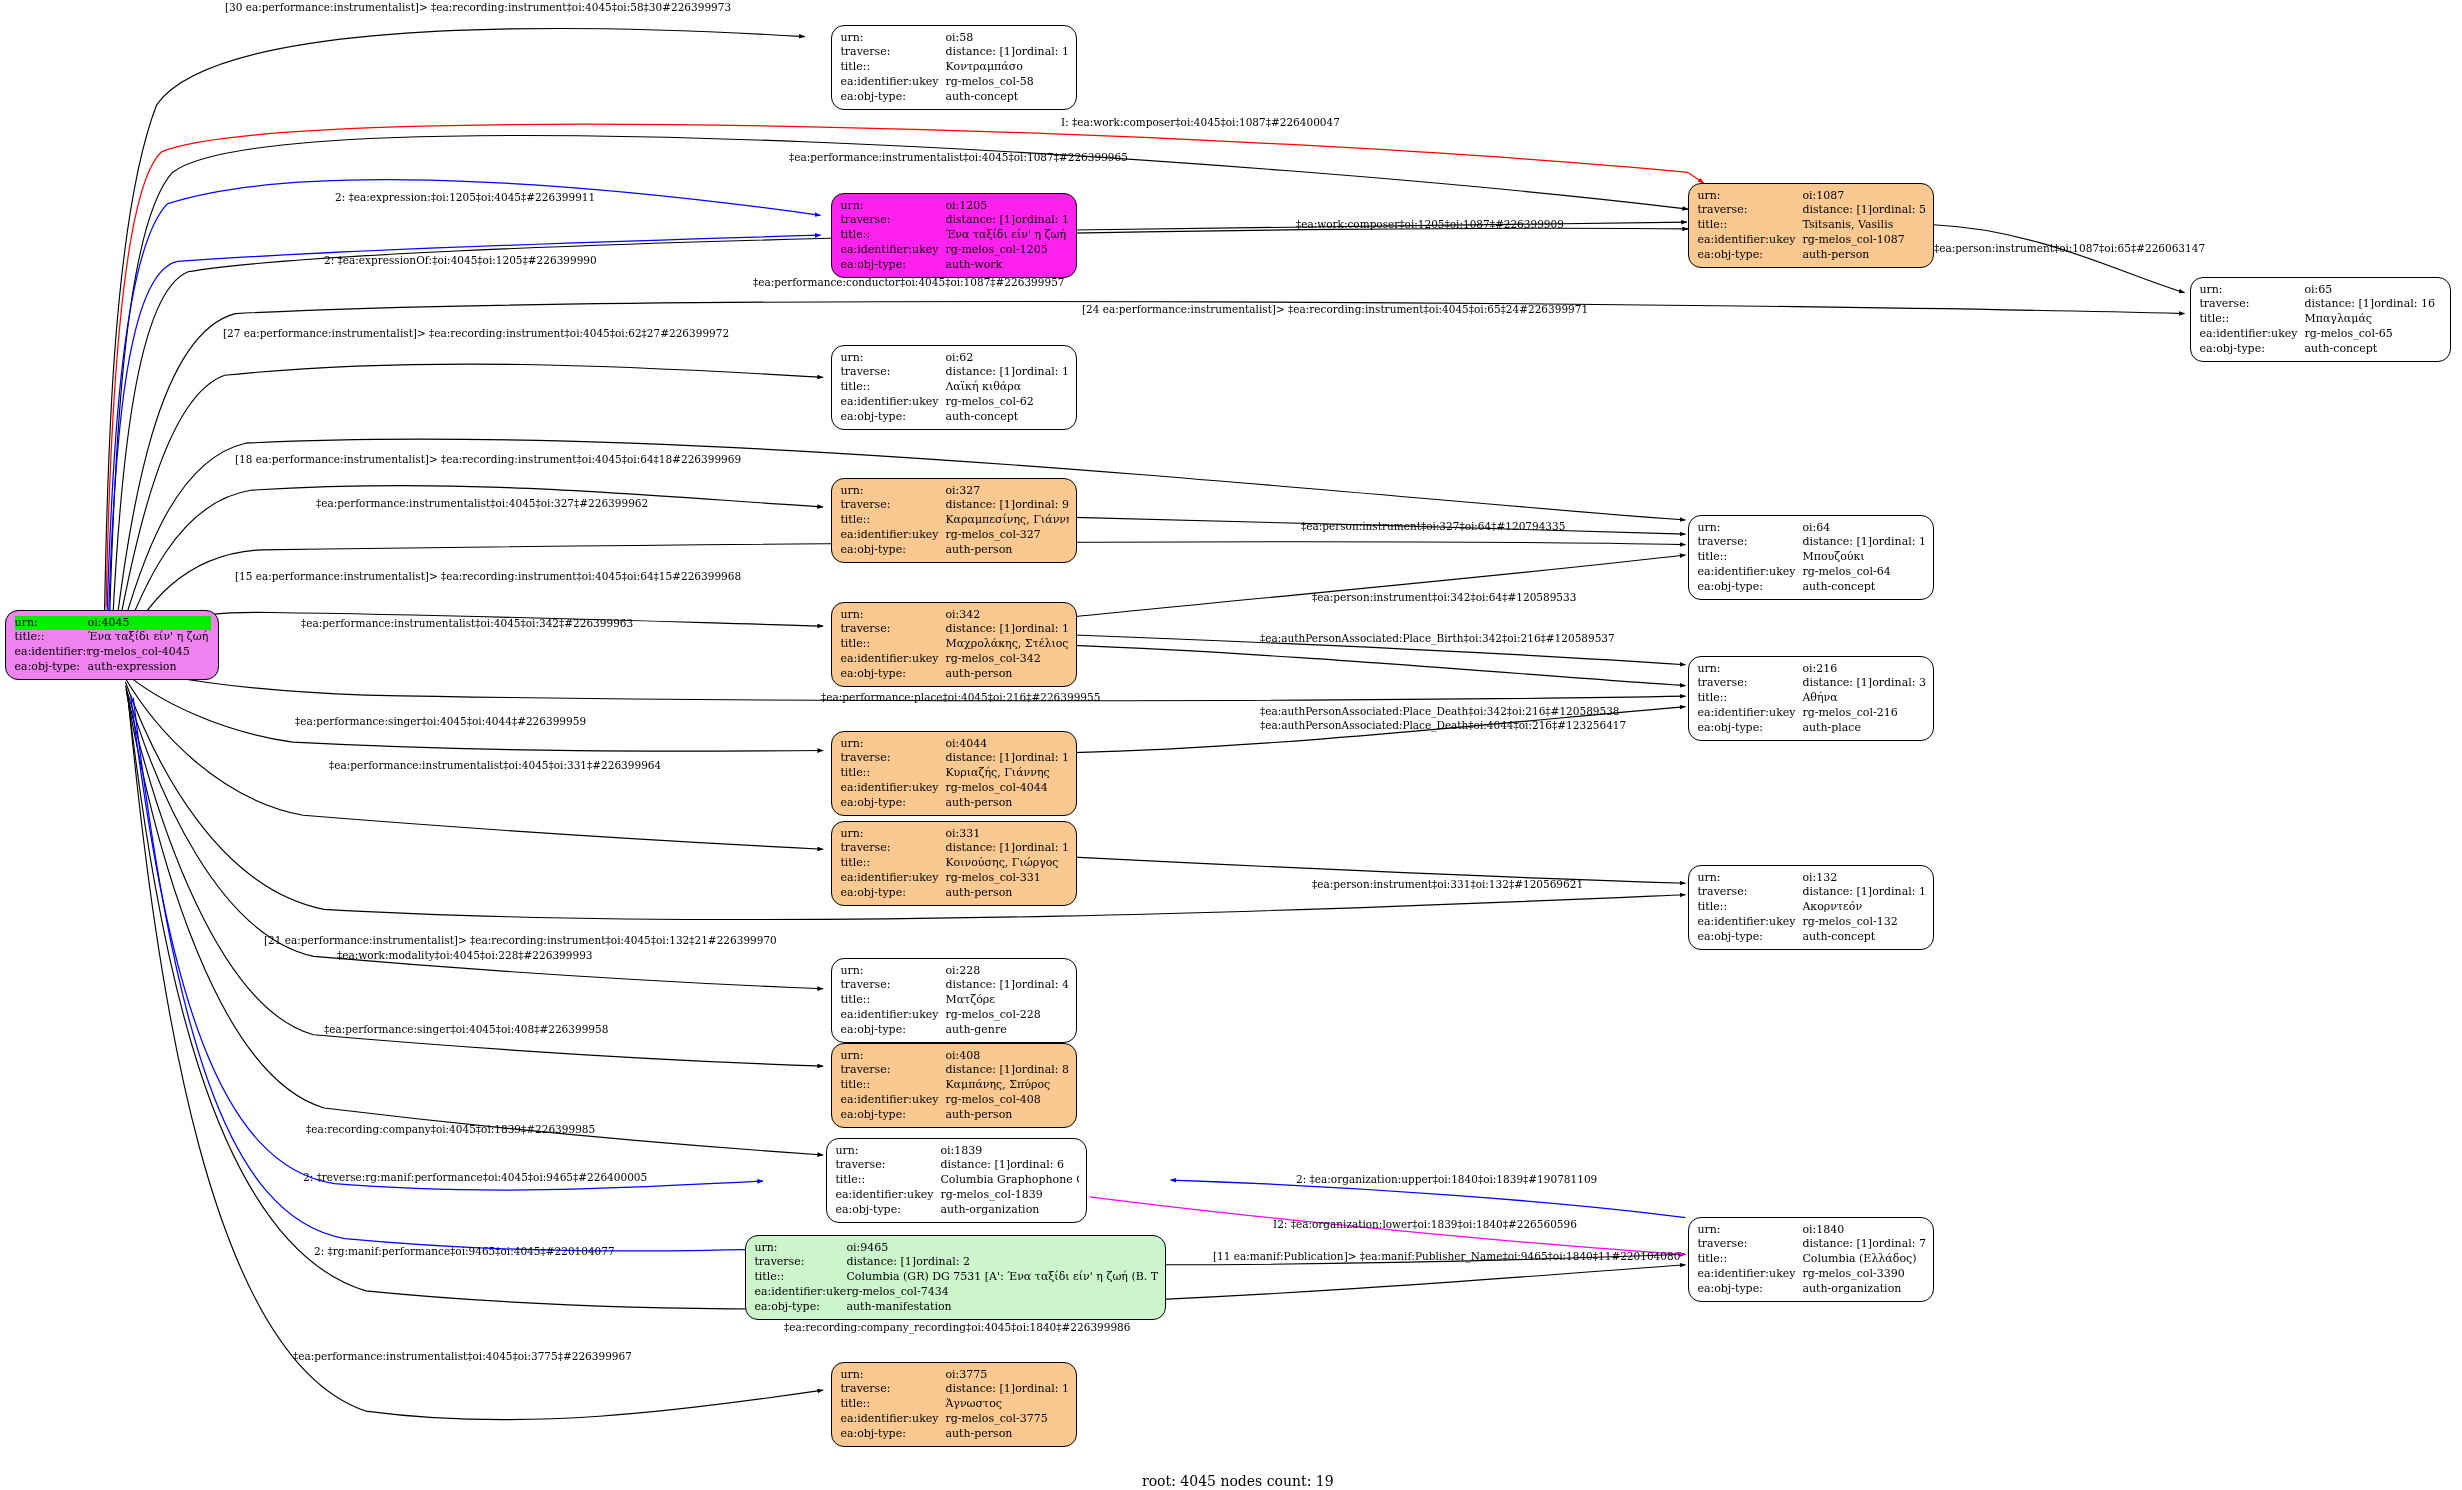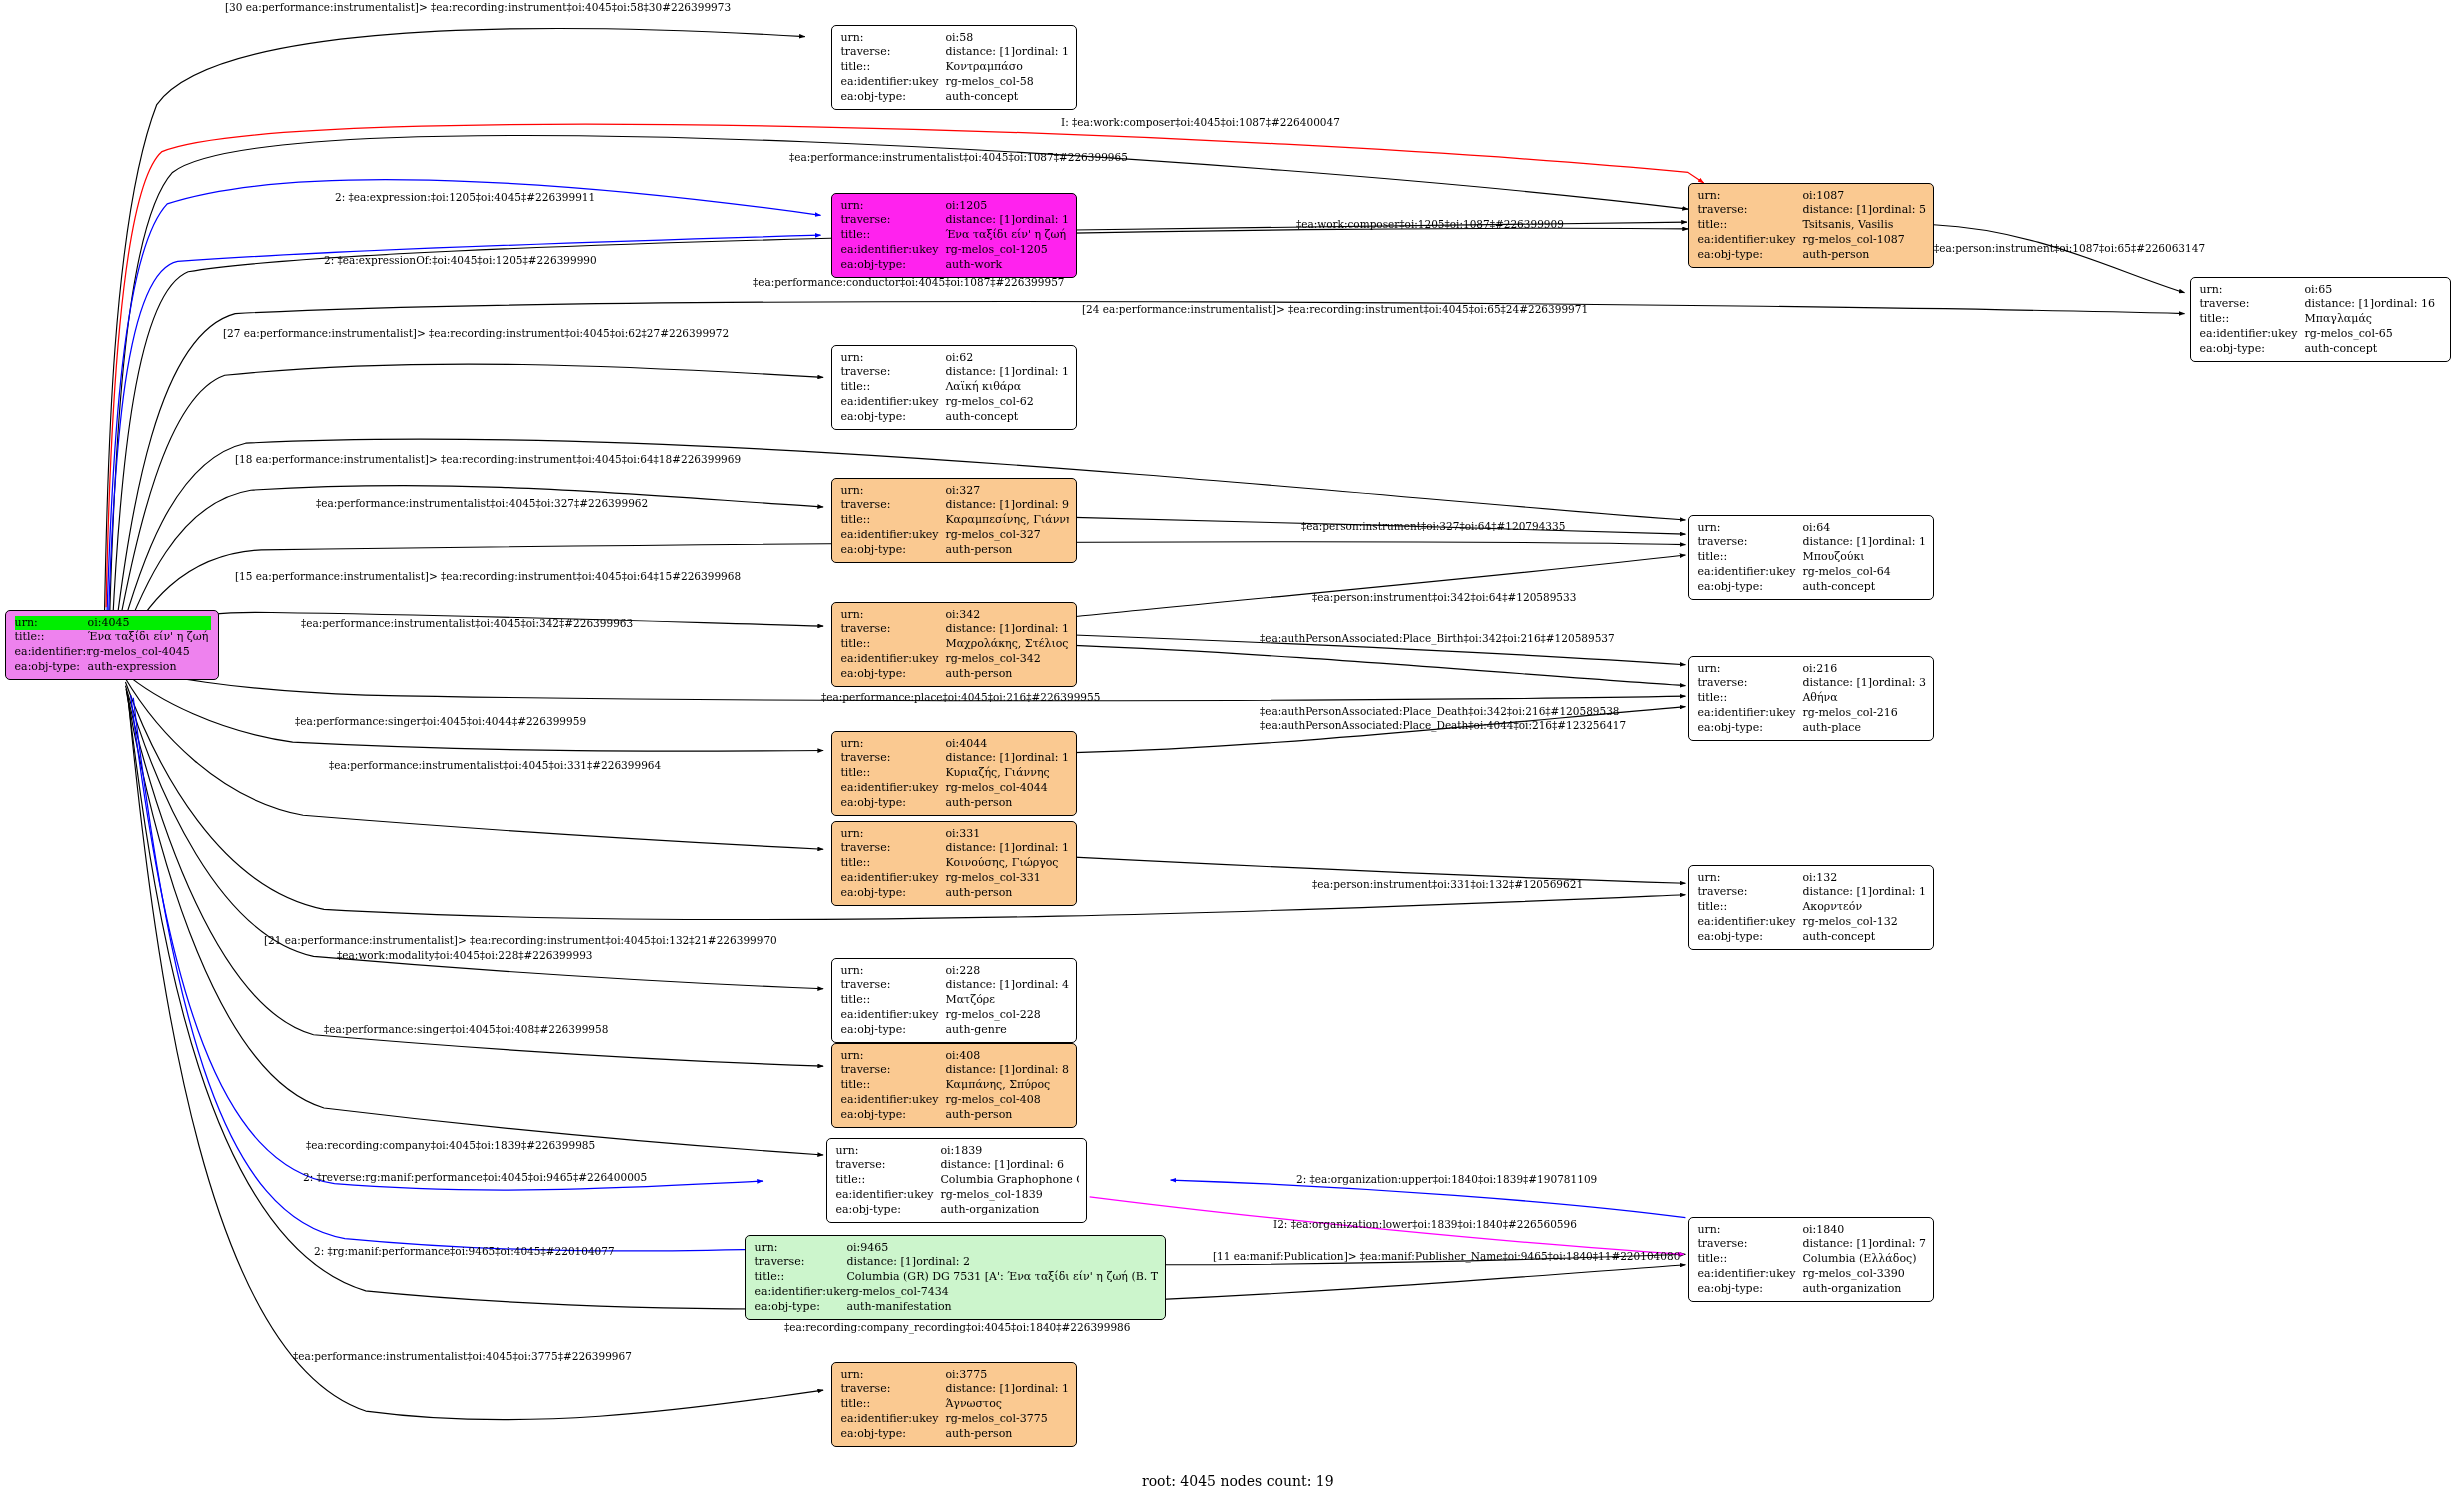--- a/index.html
+++ b/index.html
@@ -22,21 +22,21 @@
     left: 0;
     top: 0;
     width: 2462px;
     height: 1490px;
     pointer-events: none;
   }
   .node {
     position: absolute;
     box-sizing: border-box;
     border: 1px solid #000000;
-    border-radius: 5px;
+    border-radius: 13px;
     background: #ffffff;
     padding: 4.7px 7.3px 4.7px 8.4px;
     font-size: 11px;
     line-height: 1.34;
     color: #000000;
     white-space: nowrap;
   }
   .node .row {
     display: flex;
     align-items: baseline;
@@ -628,21 +628,21 @@
   <div class="edge-label" style="left:1260px; top:632px;">‡ea:authPersonAssociated:Place_Birth‡oi:342‡oi:216‡#120589537</div>
   <div class="edge-label" style="left:1260px; top:673px;margin-top:32px;">‡ea:authPersonAssociated:Place_Death‡oi:342‡oi:216‡#120589538</div>
   <div class="edge-label" style="left:821px; top:691px;">‡ea:performance:place‡oi:4045‡oi:216‡#226399955</div>
   <div class="edge-label" style="left:295px;  top:715px;">‡ea:performance:singer‡oi:4045‡oi:4044‡#226399959</div>
   <div class="edge-label" style="left:1260px; top:719px;">‡ea:authPersonAssociated:Place_Death‡oi:4044‡oi:216‡#123256417</div>
   <div class="edge-label" style="left:329px;  top:759px;">‡ea:performance:instrumentalist‡oi:4045‡oi:331‡#226399964</div>
   <div class="edge-label" style="left:1312px; top:878px;">‡ea:person:instrument‡oi:331‡oi:132‡#120569621</div>
   <div class="edge-label" style="left:264px;  top:923px;margin-top:11px;">[21 ea:performance:instrumentalist]&gt; ‡ea:recording:instrument‡oi:4045‡oi:132‡21#226399970</div>
   <div class="edge-label" style="left:337px;  top:949px;">‡ea:work:modality‡oi:4045‡oi:228‡#226399993</div>
   <div class="edge-label" style="left:324px;  top:1023px;">‡ea:performance:singer‡oi:4045‡oi:408‡#226399958</div>
-  <div class="edge-label" style="left:306px;  top:1123px;margin-top:16px;">‡ea:recording:company‡oi:4045‡oi:1839‡#226399985</div>
+  <div class="edge-label" style="left:306px;  top:1123px;">‡ea:recording:company‡oi:4045‡oi:1839‡#226399985</div>
   <div class="edge-label" style="left:303px;  top:1171px;">2: ‡reverse:rg:manif:performance‡oi:4045‡oi:9465‡#226400005</div>
   <div class="edge-label" style="left:1296px; top:1173px;">2: ‡ea:organization:upper‡oi:1840‡oi:1839‡#190781109</div>
   <div class="edge-label" style="left:1273px; top:1218px;">I2: ‡ea:organization:lower‡oi:1839‡oi:1840‡#226560596</div>
   <div class="edge-label" style="left:314px;  top:1245px;">2: ‡rg:manif:performance‡oi:9465‡oi:4045‡#220104077</div>
   <div class="edge-label" style="left:1213px; top:1250px;">[11 ea:manif:Publication]&gt; ‡ea:manif:Publisher_Name‡oi:9465‡oi:1840‡11#220104080</div>
   <div class="edge-label" style="left:784px; top:1321px;">‡ea:recording:company_recording‡oi:4045‡oi:1840‡#226399986</div>
   <div class="edge-label" style="left:293px;  top:1350px;">‡ea:performance:instrumentalist‡oi:4045‡oi:3775‡#226399967</div>
 
   <div class="footer" style="left:1142px; top:1473px;">root: 4045 nodes count: 19</div>
 

